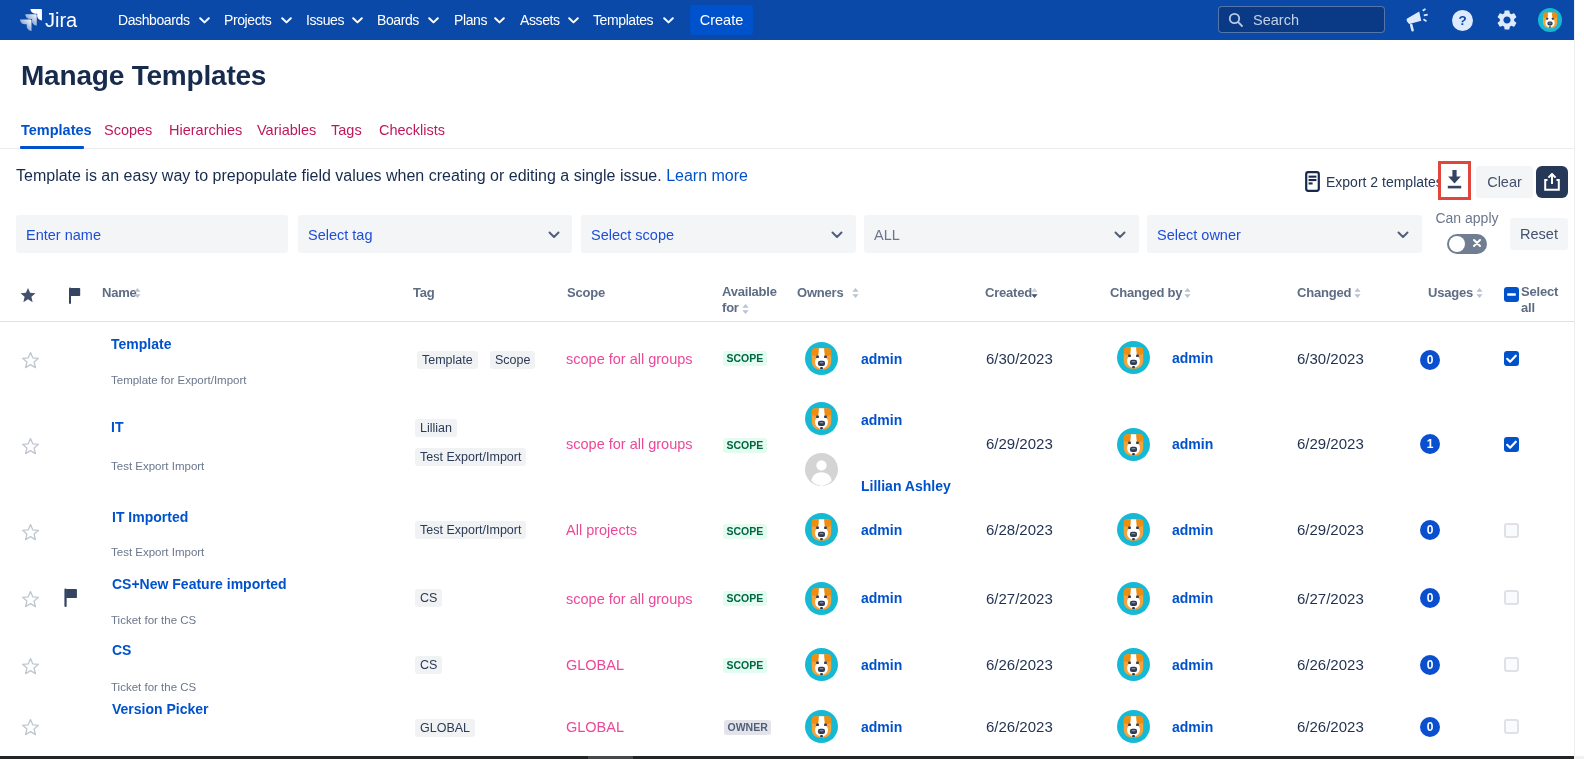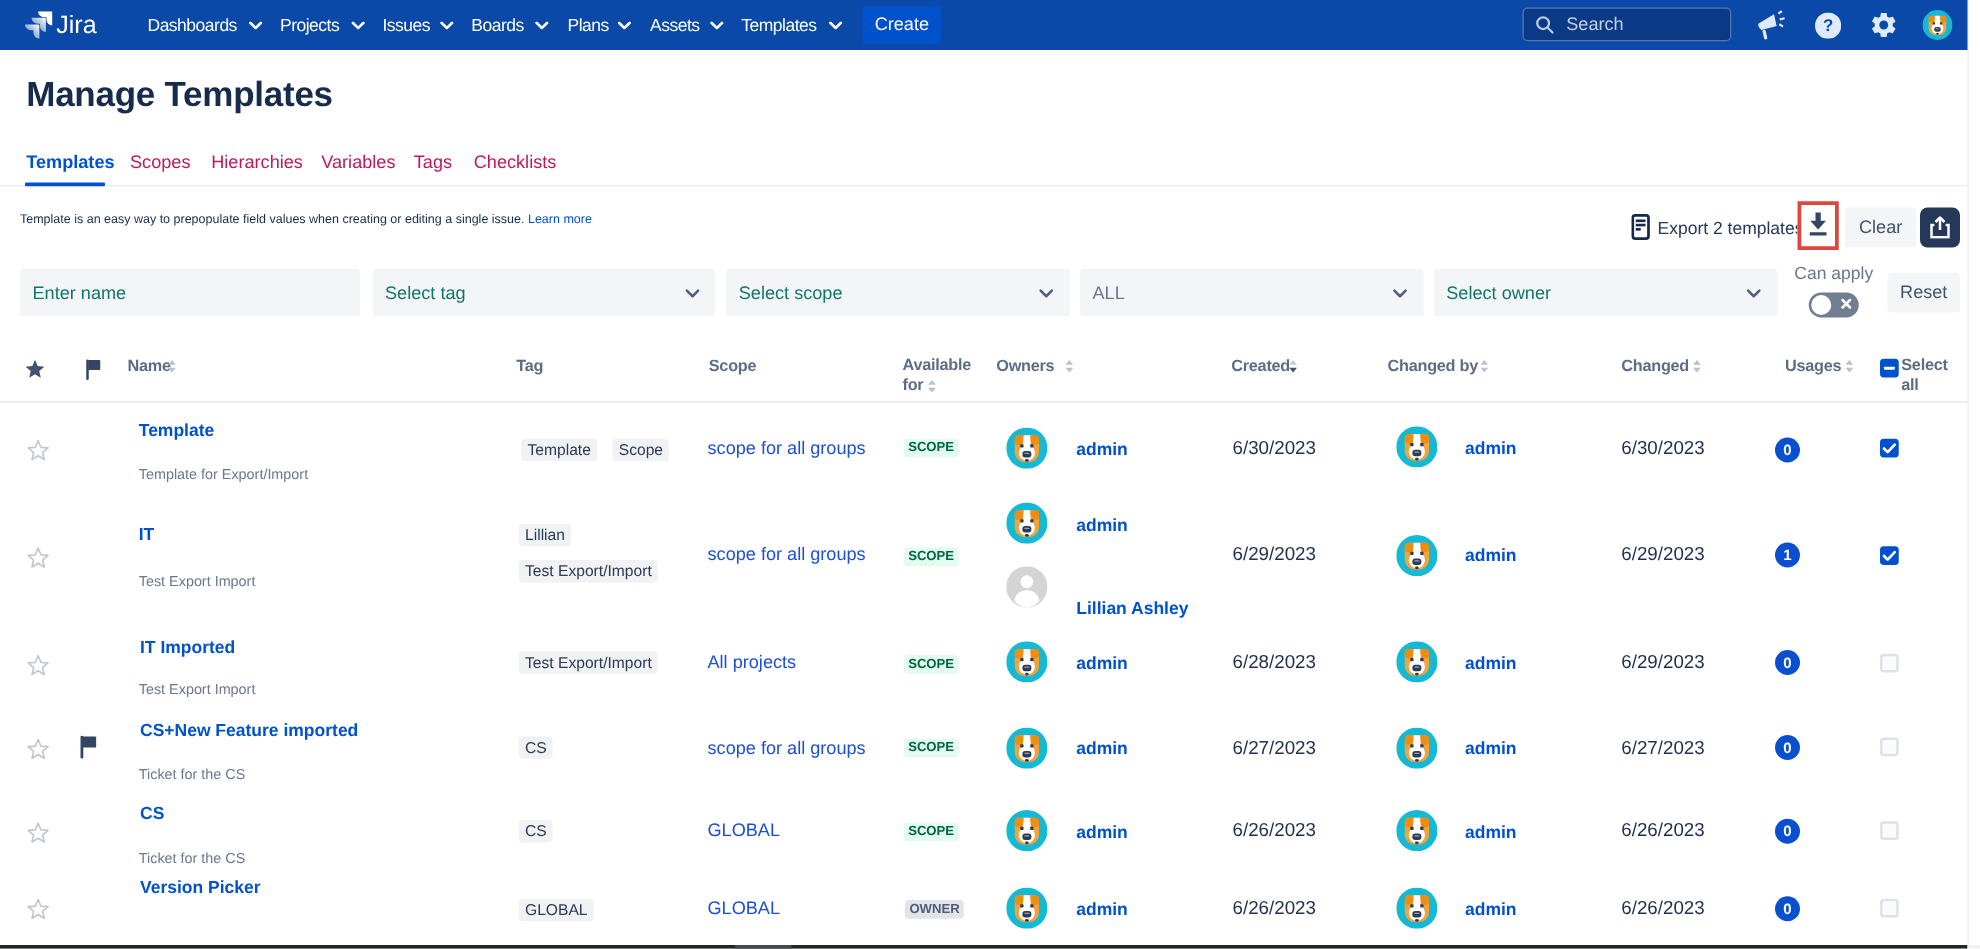--- a/index.html
+++ b/index.html
@@ -15,44 +15,44 @@
 #search{position:absolute;left:1218px;top:6px;width:167px;height:27px;background:#0a3a85;border:1px solid rgba(255,255,255,0.3);border-radius:4px}
 #searchtxt{position:absolute;left:34px;top:3px;color:#c3d0e8;font-size:14.5px;line-height:20px}
 
 #h1{position:absolute;left:21px;top:58px;font-size:28px;font-weight:700;color:#172B4D;letter-spacing:-0.2px;line-height:36px;white-space:nowrap}
 
 .tab{position:absolute;top:120px;font-size:14.5px;line-height:20px;color:#be185d;white-space:nowrap}
 .tab.act{color:#0052CC;font-weight:700}
 #tabline{position:absolute;left:0;top:148px;width:1574px;height:1px;background:#EBECF0}
 #tabund{position:absolute;left:20px;top:146px;width:64px;height:3px;background:#0052CC;border-radius:1px}
 
-#desc{position:absolute;left:16px;top:166px;font-size:10px;line-height:20px;color:#172B4D;white-space:nowrap}
+#desc{position:absolute;left:16px;top:166px;font-size:16px;line-height:20px;color:#172B4D;white-space:nowrap}
 #desc a{color:#0052CC;text-decoration:none}
 
 #exptxt{position:absolute;left:1326px;top:172px;font-size:14px;line-height:20px;color:#253858;white-space:nowrap}
 #redbox{position:absolute;left:1438px;top:161px;width:33px;height:39px;border:3px solid #e0463c;background:#fff}
 #clearbtn{position:absolute;left:1476px;top:166px;width:57px;height:32px;background:#F4F5F7;border-radius:3px;color:#42526E;font-size:14.5px;line-height:32px;text-align:center}
 #sharebtn{position:absolute;left:1536px;top:166px;width:32px;height:32px;background:#253858;border-radius:6px}
 
 .fbox{position:absolute;top:215px;height:38px;background:#F4F5F7;border-radius:3px}
-.fph{position:absolute;top:226px;font-size:14.5px;line-height:18px;color:#0f766e;white-space:nowrap}
+.fph{position:absolute;top:226px;font-size:14.5px;line-height:18px;color:#1d4ed8;white-space:nowrap}
 .fchev{position:absolute;top:231px}
 #canapply{position:absolute;left:1467px;top:211px;transform:translateX(-50%);font-size:14px;line-height:14px;color:#6B778C;white-space:nowrap}
 #toggle{position:absolute;left:1447px;top:234px;width:40px;height:20px;border-radius:10px;background:#717e92}
 #knob{position:absolute;left:2px;top:2px;width:16px;height:16px;border-radius:50%;background:#fff}
 #togx{position:absolute;left:24px;top:3px}
 #resetbtn{position:absolute;left:1510px;top:218px;width:58px;height:32px;background:#F4F5F7;border-radius:3px;color:#42526E;font-size:14.5px;line-height:32px;text-align:center}
 
 .th{position:absolute;font-size:13px;font-weight:700;letter-spacing:-0.2px;color:#5E6C84;line-height:16px;white-space:nowrap}
 #hdrline{position:absolute;left:0;top:321px;width:1574px;height:1px;background:#DFE1E6}
 
 .name{position:absolute;font-size:14px;font-weight:700;color:#0052CC;line-height:18px;white-space:nowrap}
 .rdesc{position:absolute;font-size:11.5px;color:#6B778C;line-height:16px;white-space:nowrap}
 .chip{position:absolute;background:#F1F2F4;border-radius:3px;color:#2b3a55;font-size:12.5px;line-height:18px;height:18px;padding:0 5px;white-space:nowrap}
-.scopetxt{position:absolute;font-size:14.5px;color:#1d4ed8;line-height:20px;white-space:nowrap}
+.scopetxt{position:absolute;font-size:14.5px;color:#ec4899;line-height:20px;white-space:nowrap}
 .loz{position:absolute;font-size:10.5px;font-weight:700;line-height:15px;height:15px;padding:0 3.5px;border-radius:3px;white-space:nowrap}
 .loz.g{background:#E3FCEF;color:#006644}
 .loz.o{background:#e2e4e9;color:#505F79}
 .uname{position:absolute;font-size:14px;font-weight:700;color:#0052CC;line-height:18px;white-space:nowrap}
 .date{position:absolute;font-size:15px;color:#1f3050;line-height:20px;white-space:nowrap}
 .badge{position:absolute;width:20px;height:20px;border-radius:50%;background:#0b4fd1;color:#fff;font-size:12px;font-weight:700;line-height:20px;text-align:center}
 .cb{position:absolute;width:15px;height:15px;border-radius:3px}
 .cb.on{background:#0052CC}
 .cb.off{background:#FAFBFC;border:2px solid #DFE1E6}
 .av{position:absolute;width:33px;height:33px}

